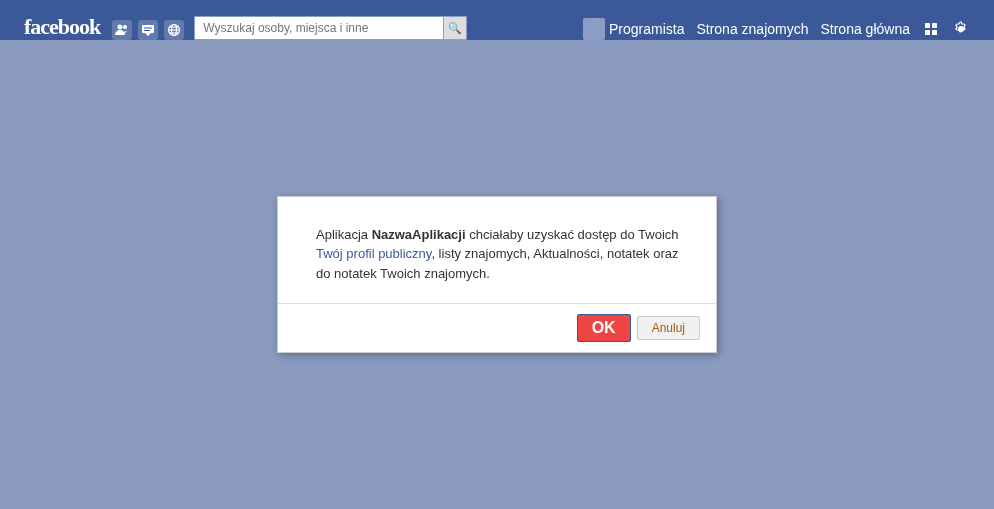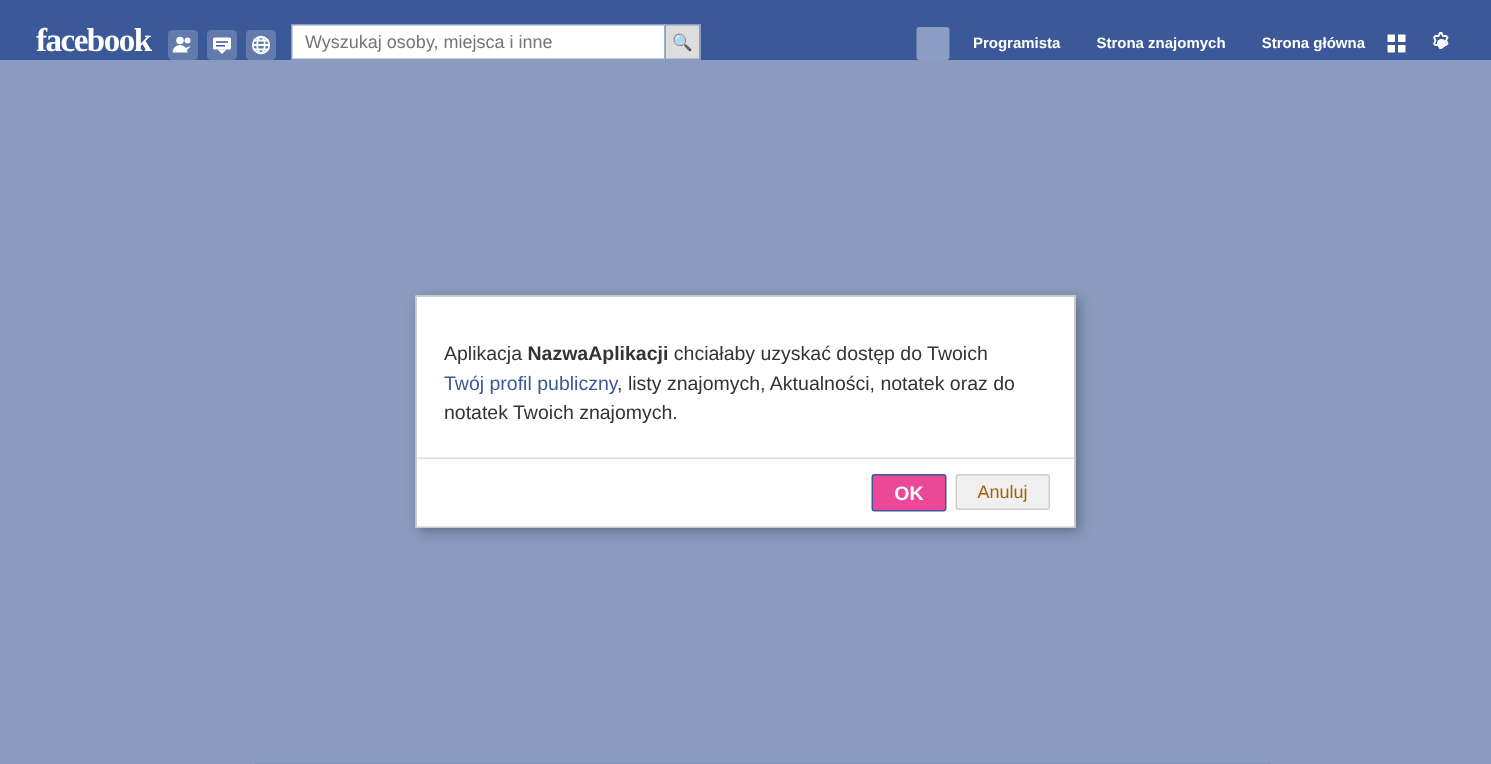--- a/index.html
+++ b/index.html
@@ -91,25 +91,24 @@
 
     .navbar-user-icon {
       width: 22px;
       height: 22px;
       background-color: #8b9dc3;
       border-radius: 2px;
     }
 
     .navbar-link {
       color: white;
-      font-size: 10px;
-      font-weight: bold;
+      font-size: 14px;
+      font-weight: normal;
       text-decoration: none;
       cursor: pointer;
-      margin-left: 12px;
     }
 
     .navbar-icon-sm {
       width: 18px;
       height: 18px;
       color: white;
       font-size: 14px;
       cursor: pointer;
       display: flex;
       align-items: center;
@@ -130,21 +129,21 @@
     
     .modal {
       background-color: white;
       border: 1px solid #ccc;
       box-shadow: 2px 2px 8px rgba(0,0,0,0.3);
       width: 440px;
       padding: 0;
     }
 
     .modal-body {
-      padding: 28px 32px 20px 18px;
+      padding: 28px 32px 20px 38px;
       border-bottom: 1px solid #ddd;
       line-height: 1.5;
       color: #333;
       font-size: 13px;
     }
 
     .modal-body .app-name {
       font-weight: bold;
     }
 
@@ -155,25 +154,25 @@
 
     .modal-footer {
       padding: 10px 16px;
       display: flex;
       justify-content: flex-end;
       gap: 6px;
       align-items: center;
     }
 
     .btn-ok {
-      background-color: #ec4899;
+      background-color: #ef4444;
       color: white;
       border: 1px solid #3b5998;
       padding: 4px 14px;
-      font-size: 13px;
+      font-size: 16px;
       font-weight: bold;
       cursor: pointer;
       border-radius: 2px;
     }
 
     .btn-cancel {
       background-color: #f0f0f0;
       color: #a16207;
       border: 1px solid #ccc;
       padding: 4px 14px;

